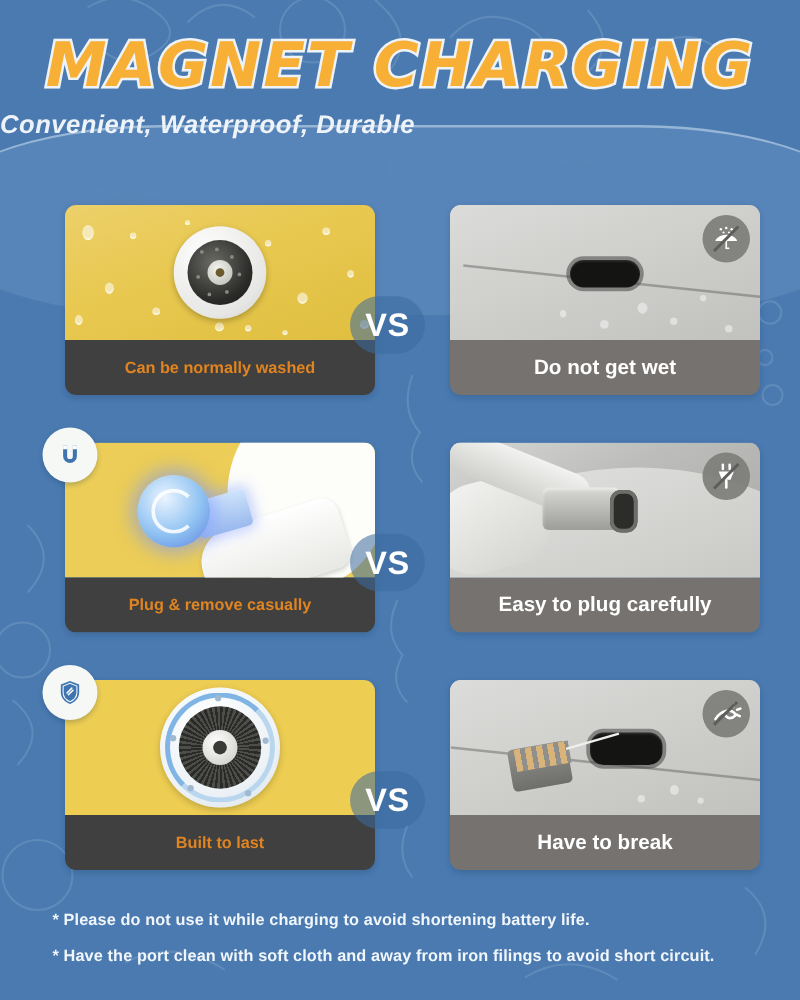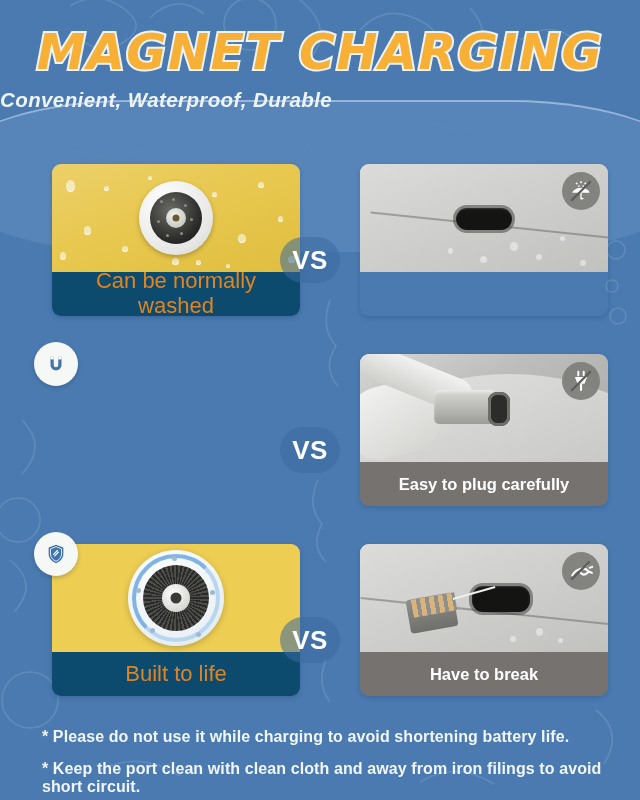--- a/index.html
+++ b/index.html
@@ -44,21 +44,21 @@
 
   .card{position:absolute;top:14px;width:248px;height:152px;
         border-radius:9px;overflow:hidden;
         box-shadow:0 2px 5px rgba(20,50,85,.22);}
   .card.left{left:52px;}
   .card.right{left:360px;}
 
   .photo{position:relative;width:100%;height:108px;overflow:hidden;}
   .cap{height:44px;display:flex;align-items:center;justify-content:center;
        text-align:center;line-height:1.12;padding:0 6px;box-sizing:border-box;}
-  .card.left .cap{background:#0c4a6e;color:#e08421;font-size:22px;font-weight:normal;}
+  .card.left .cap{background:#404040;color:#e08421;font-size:13px;font-weight:bold;}
   .card.right .cap{background:#76726f;color:#ffffff;font-size:16.5px;font-weight:bold;}
   .cap.two{font-size:16.5px;}
 
   
   .scene-water{position:absolute;inset:0;
      background:linear-gradient(160deg,#ecd06a 0%,#e8c84f 45%,#dfbe3f 100%);}
   .scene-yellow{position:absolute;inset:0;background:#eccd57;}
   .scene-yellow2{position:absolute;inset:0;background:#edcd52;}
   .drops{position:absolute;inset:0;}
   .drop{position:absolute;border-radius:50%;
@@ -168,21 +168,21 @@
   .ipx-txt{font-size:11px;font-weight:bold;color:#2c4f7c;line-height:1;margin-top:1px;}
 
   
   .vs{position:absolute;left:280px;top:62px;width:60px;height:46px;
       display:flex;align-items:center;justify-content:center;
       border-radius:24px;background:rgba(58,106,158,.55);
       color:#ffffff;font-size:26px;font-weight:bold;letter-spacing:.5px;z-index:4;margin-top:25px;}
 
   
   .footer{position:absolute;left:0;top:728px;width:640px;}
-  .fnote{color:#f1f6fb;font-size:16px;font-weight:bold;margin:0 0 14px 42px;
+  .fnote{color:#f1f6fb;font-size:13px;font-weight:bold;margin:0 0 14px 42px;
          letter-spacing:.1px;}
 </style>
 </head>
 <body>
 
 <div class="page">
 
   <div class="pattern">
     <svg viewBox="0 0 640 800" preserveAspectRatio="none">
       <g fill="none" stroke="#cfe2f5" stroke-width="1.6">
@@ -292,33 +292,44 @@
                   <circle cx="10" cy="7.4" r=".8"></circle>
                 <circle cx="14" cy="7.4" r=".8"></circle>
                 <path d="M12 9 C7 9 4 12.4 4 13.6 L20 13.6 C20 12.4 17 9 12 9 Z"></path>
                 <rect x="11.4" y="13.6" width="1.2" height="6"></rect>
                 <path d="M11.4 18.6 a2.2 2.2 0 0 0 3.2 .6 l-1 -1 a1 1 0 0 1 -1.4 -.2 z"></path>
               </g>
               <line x1="3" y1="21" x2="21" y2="3" stroke="#5d5d5b" stroke-width="2.2"></line>
             </svg>
           </div>
         </div>
+        <div class="cap">Do not get wet</div>
       </div>
     </div>
 
     <div class="row">
       <div class="fbadge">
         <svg width="22" height="22" viewBox="0 0 24 24">
           <path d="M6 4 L6 13 a6 6 0 0 0 12 0 L18 4 L14.5 4 L14.5 13 a2.5 2.5 0 0 1 -5 0 L9.5 4 Z" fill="#3f74ae"></path>
           <rect x="6" y="4" width="3.5" height="3" fill="#ffffff"></rect>
           <rect x="14.5" y="4" width="3.5" height="3" fill="#ffffff"></rect>
           <path d="M12.4 8 L10.6 11.4 L12 11.4 L11.2 14 L13.4 10.4 L12 10.4 Z" fill="#ffffff"></path>
         </svg>
       </div>
 
+      <div class="card left">
+        <div class="photo">
+          <div class="scene-yellow"></div>
+          <div class="yellow-blob"></div>
+          <div class="handle"></div>
+          <div class="mag-neck"></div>
+          <div class="mag-head"></div>
+        </div>
+        <div class="cap two">Plug &amp; remove casually</div>
+      </div>
 
       <div class="vs">VS</div>
 
       <div class="card right">
         <div class="photo">
           <div class="scene-gray"></div>
           <div class="body-curve" style="top:20px;left:-20px;height:210px"></div>
           <div class="thumb"></div>
           <div class="cable"></div>
           <div class="plug"></div>
@@ -357,21 +368,21 @@
           <div class="big-port">
             <div class="big-dark"></div>
             <div class="big-core"></div>
             <span class="scr" style="left:44px;top:6px"></span>
             <span class="scr" style="left:82px;top:40px"></span>
             <span class="scr" style="left:68px;top:82px"></span>
             <span class="scr" style="left:22px;top:78px"></span>
             <span class="scr" style="left:8px;top:38px"></span>
           </div>
         </div>
-        <div class="cap">Built to life</div>
+        <div class="cap">Built to last</div>
       </div>
 
       <div class="vs">VS</div>
 
       <div class="card right">
         <div class="photo">
           <div class="scene-gray"></div>
           <div class="body-curve" style="top:-40px;left:-40px"></div>
           <div class="seam" style="top:66px;left:0;width:250px"></div>
           <div class="usbc-hole" style="left:112px;top:42px;width:58px;height:26px"></div>
@@ -394,16 +405,16 @@
             </svg>
           </div>
         </div>
         <div class="cap">Have to break</div>
       </div>
     </div>
   </div>
 
   <div class="footer">
     <p class="fnote">* Please do not use it while charging to avoid shortening battery life.</p>
-    <p class="fnote">* Keep the port clean with clean cloth and away from iron filings to avoid short circuit.</p>
+    <p class="fnote">* Have the port clean with soft cloth and away from iron filings to avoid short circuit.</p>
   </div>
 
 </div>
 
 </body></html>

